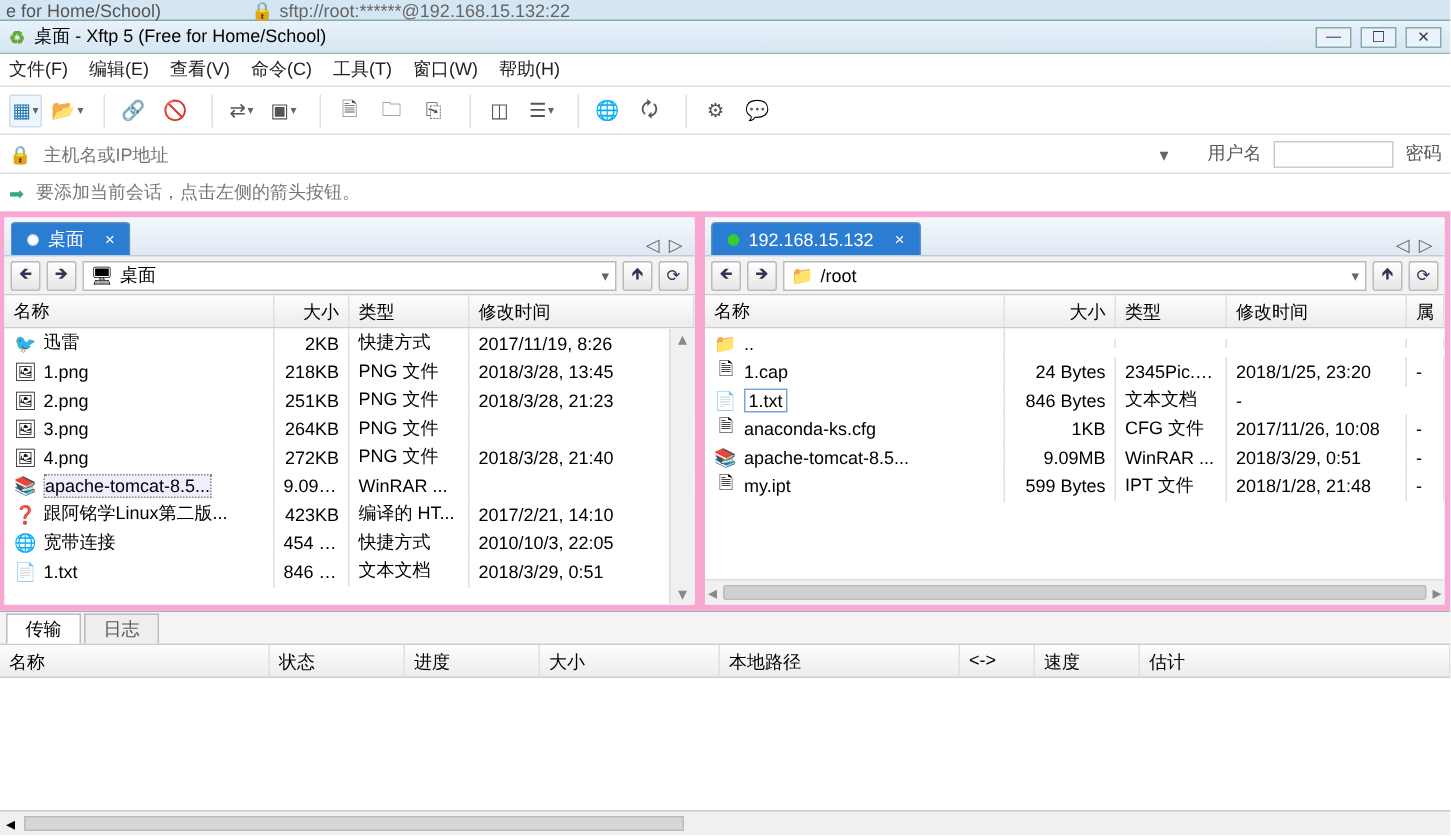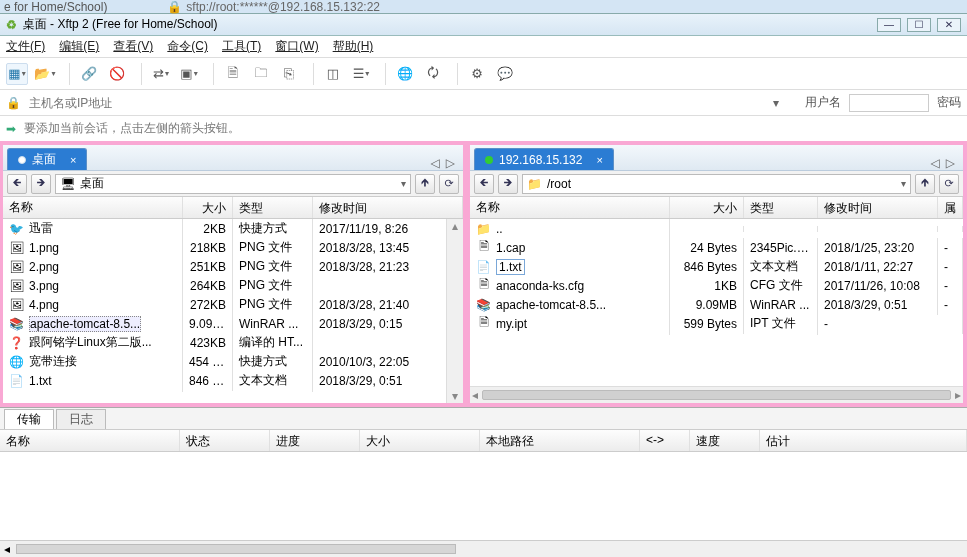--- a/index.html
+++ b/index.html
@@ -6,21 +6,21 @@
 body { background: #fff; width: 967px; height: 557px; overflow: hidden; position: relative; }
 
 .top-prev-window { height: 14px; background: #d4e5f4; border-bottom: 1px solid #8aa; display:flex; align-items:center; padding-left:4px; color:#555; gap:60px;}
 .top-prev-window .sftp { display:flex; align-items:center; gap:4px; color:#666;}
 
 .win-title { height: 22px; background: linear-gradient(#e8f2fa,#d6e6f3); border-bottom: 1px solid #9bb; display:flex; align-items:center; padding:0 6px; gap:6px; }
 .win-title .spacer { flex:1; }
 .win-btn { width:24px; height:14px; border:1px solid #8aa; background:#eaf3fa; display:flex; align-items:center; justify-content:center; font-size:10px; color:#335; }
 
 .menu-bar { height: 22px; background:#fff; border-bottom:1px solid #ddd; display:flex; align-items:center; padding:0 6px; gap:14px; color:#222;}
-.menu-bar span { cursor:default;text-decoration:underline; }
+.menu-bar span { cursor:default; }
 
 .toolbar { height: 32px; background:#fff; border-bottom:1px solid #ddd; display:flex; align-items:center; padding:0 6px; gap:6px; }
 .tool-ico { width:22px; height:22px; border:1px solid transparent; display:flex; align-items:center; justify-content:center; color:#555; font-size:13px; border-radius:2px;}
 .tool-sep { width:6px; height:22px; border-right:1px solid #ddd; margin:0 2px; }
 .tool-drop::after { content:"▾"; font-size:8px; margin-left:1px; color:#666;}
 
 .addr-row { height: 26px; background:#fff; border-bottom:1px solid #ddd; display:flex; align-items:center; padding:0 6px; gap:8px; color:#999;}
 .addr-input { flex:1; height:20px; border:none; color:#737373; }
 .addr-box { border:1px solid #ccc; height:18px; width:80px; padding:0 4px; color:#555; display:flex; align-items:center;}
 
@@ -86,21 +86,21 @@
 <div class="top-prev-window">
   <span>e for Home/School)</span>
   <span class="sftp">
       <span>🔒</span>
       <span>sftp://root:******@192.168.15.132:22</span>
     </span>
 </div>
 
 <div class="win-title">
   <span style="color:#6a3;font-weight:bold;">♻</span>
-  <span>桌面 - Xftp 2 (Free for Home/School)</span>
+  <span>桌面 - Xftp 5 (Free for Home/School)</span>
   <div class="spacer"></div>
   <div class="win-btn">—</div>
   <div class="win-btn">☐</div>
   <div class="win-btn">✕</div>
 </div>
 
 <div class="menu-bar">
   <span>文件(F)</span>
   <span>编辑(E)</span>
   <span>查看(V)</span>
@@ -225,29 +225,29 @@
           <div class="col type">PNG 文件</div>
           <div class="col date">2018/3/28, 21:40</div>
         </div>
         <div class="row selected">
           <div class="col name">
             <span class="smallico">📚</span>
             <span class="fname">apache-tomcat-8.5...</span>
           </div>
           <div class="col size">9.09MB</div>
           <div class="col type">WinRAR ...</div>
-          <div class="col date">2018/3/29, 0:15</div>
         </div>
         <div class="row">
           <div class="col name">
             <span class="smallico">❓</span>
             <span class="fname">跟阿铭学Linux第二版...</span>
           </div>
           <div class="col size">423KB</div>
           <div class="col type">编译的 HT...</div>
+          <div class="col date">2017/2/21, 14:10</div>
         </div>
         <div class="row">
           <div class="col name">
             <span class="smallico">🌐</span>
             <span class="fname">宽带连接</span>
           </div>
           <div class="col size">454 Bytes</div>
           <div class="col type">快捷方式</div>
           <div class="col date">2010/10/3, 22:05</div>
         </div>
@@ -318,21 +318,20 @@
           <div class="col date">2018/1/25, 23:20</div>
           <div class="col extra">-</div>
         </div>
         <div class="row editing">
           <div class="col name">
             <span class="smallico">📄</span>
             <span class="fname">1.txt</span>
           </div>
           <div class="col size">846 Bytes</div>
           <div class="col type">文本文档</div>
-          <div class="col date">2018/1/11, 22:27</div>
           <div class="col extra">-</div>
         </div>
         <div class="row">
           <div class="col name">
             <span class="smallico">🗎</span>
             <span class="fname">anaconda-ks.cfg</span>
           </div>
           <div class="col size">1KB</div>
           <div class="col type">CFG 文件</div>
           <div class="col date">2017/11/26, 10:08</div>
@@ -348,20 +347,21 @@
           <div class="col date">2018/3/29, 0:51</div>
           <div class="col extra">-</div>
         </div>
         <div class="row">
           <div class="col name">
             <span class="smallico">🗎</span>
             <span class="fname">my.ipt</span>
           </div>
           <div class="col size">599 Bytes</div>
           <div class="col type">IPT 文件</div>
+          <div class="col date">2018/1/28, 21:48</div>
           <div class="col extra">-</div>
         </div>
       </div>
     <div class="scroll-h">
         <span>◂</span>
         <div class="thumb"></div>
         <span>▸</span>
       </div>
   </div>
 </div>

